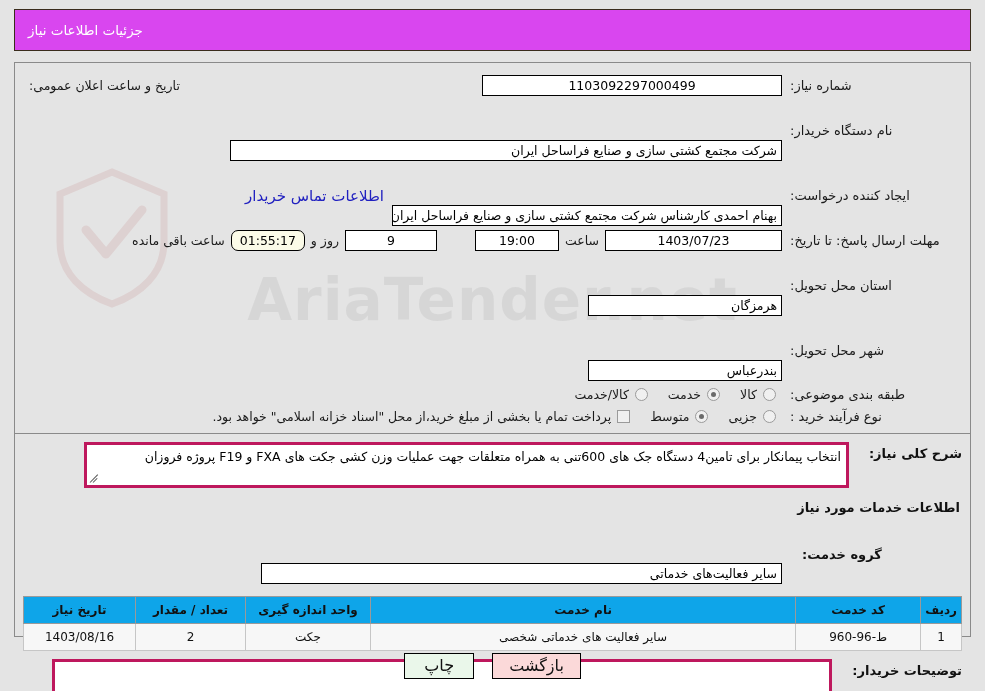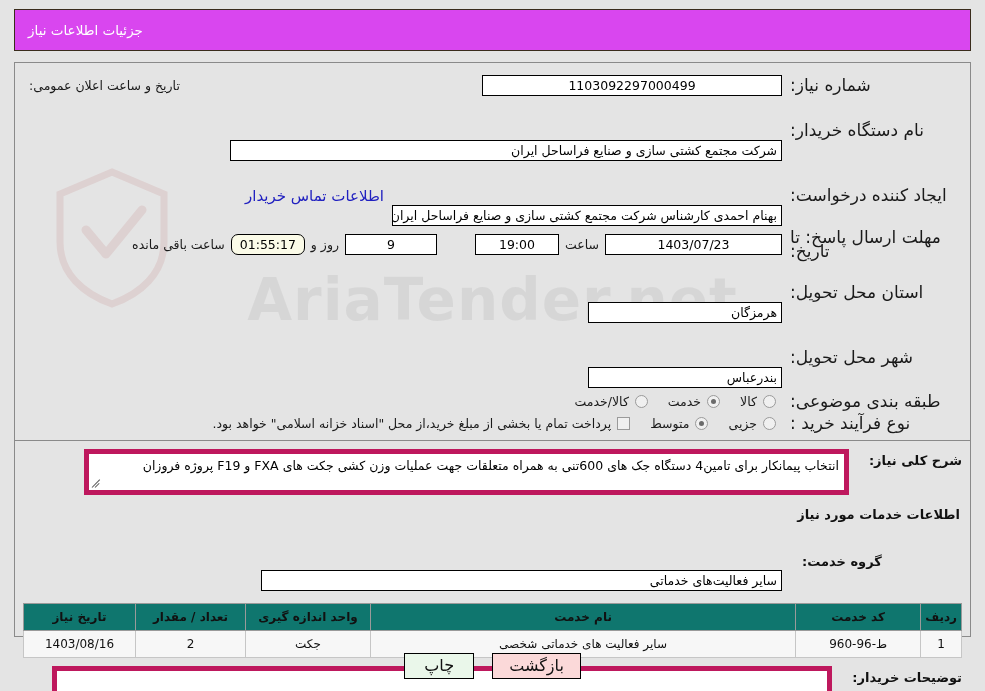--- a/index.html
+++ b/index.html
@@ -79,21 +79,21 @@
   .row {
     display: flex;
     flex-direction: row;
     align-items: center;
     justify-content: flex-start;
     min-height: 22px;
     padding: 2px 0;
   }
   .lbl {
     text-align: left;
-    font-size: 17px;
+    font-size: 13px;
     color: #1a1a1a;
     padding-left: 8px;
     line-height: 15px;
     flex: 0 0 auto;
   }
   .lbl-w {
     width: 180px;
   }
   .fld {
     border: 1px solid #000;
@@ -178,21 +178,21 @@
   .ta-lbl {
     font-size: 13px;
     font-weight: bold;
     color: #111;
     padding-left: 20px;
     padding-top: 4px;
     white-space: nowrap;
     flex: 0 0 auto;
   }
   .ta {
-    border: 5px solid #be185d;
+    border: 3px solid #be185d;
     background: #fff;
     font-size: 12.5px;
     color: #000;
     line-height: 17px;
     padding: 3px 5px 0 5px;
     text-align: right;
     position: relative;
     overflow: hidden;
     flex: 0 0 auto;
   }
@@ -233,21 +233,21 @@
   
   .tbl-wrap {
     padding: 4px 8px 6px 8px;
   }
   table.grid {
     border-collapse: collapse;
     width: 100%;
     font-size: 12px;
   }
   table.grid th {
-    background: #0f766e;
+    background: #0ea5e9;
     border: 1px solid #9a9a9a;
     color: #111;
     font-weight: bold;
     height: 27px;
     padding: 2px 4px;
     text-align: center;
     font-size: 12px;
   }
   table.grid td {
     background: #f7f7f7;

